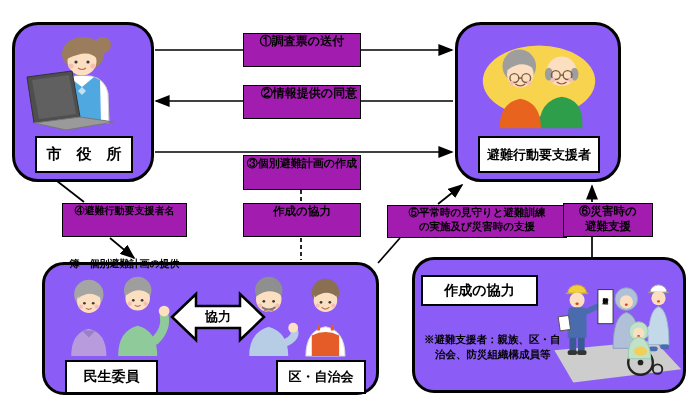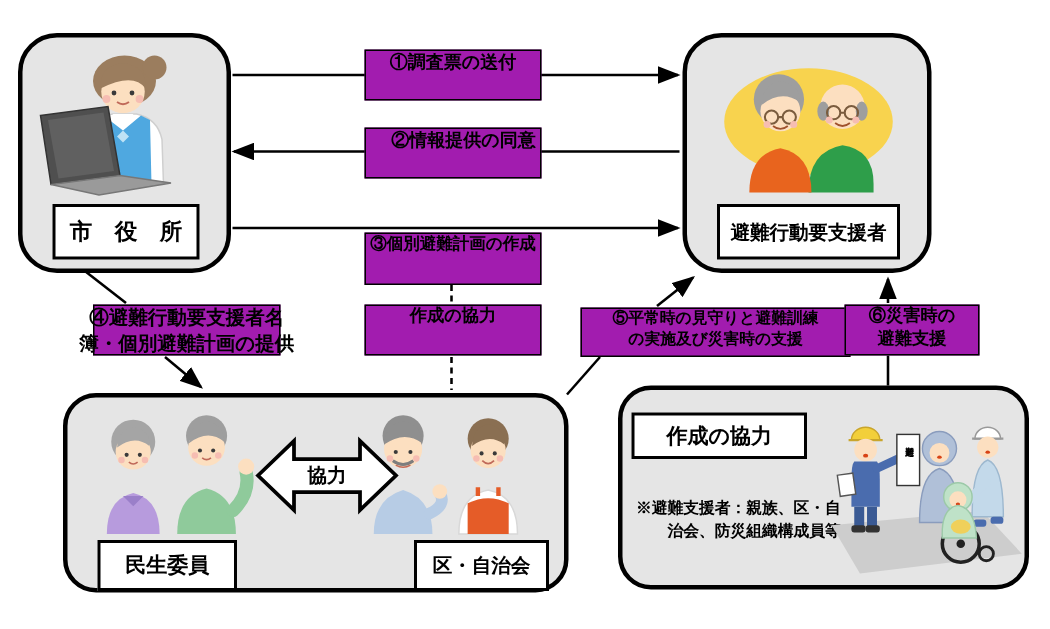--- a/index.html
+++ b/index.html
@@ -1,21 +1,21 @@
 <!DOCTYPE html>
 <html><head>
 <meta charset="utf-8">
 <style>
   html,body{margin:0;padding:0;background:#fff;}
   #canvas{
     position:relative;width:700px;height:419px;background:#fff;overflow:hidden;
     font-family:"Liberation Sans",sans-serif;color:#000;
   }
   .node{
-    position:absolute;background:#e5e5e5;border:3px solid #000;border-radius:26px;
+    position:absolute;background:#8b5cf6;border:3px solid #000;border-radius:26px;
     box-sizing:border-box;
   }
   .name-box{
     position:absolute;background:#fff;border:2px solid #000;box-sizing:border-box;
     display:flex;align-items:center;justify-content:center;
     font-weight:700;white-space:nowrap;
   }
   .flow-label{
     position:absolute;background:#a21caf;border:1.5px solid #000;box-sizing:border-box;
     display:flex;flex-direction:column;align-items:center;justify-content:flex-start;
@@ -149,21 +149,21 @@
       <span>避難行動要支援者</span>
     </div>
   </div>
 
   <div class="node" style="left:412px;top:257px;width:274px;height:136px;border-radius:22px;">
     <div class="name-box" style="left:6px;top:15px;width:117px;height:31px;font-size:14px;">
       <span>作成の協力</span>
     </div>
     <div class="note" style="left:9px;top:72px;font-size:10.5px;">
       <div>※避難支援者：親族、区・自</div>
-      <div style="padding-left:11px;text-align:right;">治会、防災組織構成員等</div>
+      <div style="padding-left:11px;">治会、防災組織構成員等</div>
     </div>
     <svg class="illus" style="left:128px;top:3px;" width="142" height="128" viewBox="0 0 150 135">
       <polygon points="12,92 118,82 146,112 32,126" fill="#cdcdcd"></polygon>
 
       <path d="M26,32 a10,9 0 0 1 20,0 Z" fill="#f2cf3a" stroke="#c9a52c"></path>
       <line x1="24" y1="32" x2="48" y2="32" stroke="#c9a52c" stroke-width="1.5"></line>
       <circle cx="36" cy="39" r="8" fill="#fcdfc0"></circle>
       <ellipse cx="36" cy="43" rx="1.8" ry="1.3" fill="#d84315"></ellipse>
       <path d="M28,47 Q26,49 26,60 L26,79 L46,79 L46,60 Q46,49 44,47 Z" fill="#4a6cae"></path>
       <path d="M44,52 L59,45" stroke="#4a6cae" stroke-width="6" stroke-linecap="round"></path>
@@ -228,21 +228,21 @@
 
   <div class="flow-label" style="left:243px;top:33px;width:118px;height:34px;font-size:12px;">
     <span>①調査票の送付</span>
   </div>
   <div class="flow-label" style="left:243px;top:85px;width:118px;height:34px;font-size:12px;padding-left:14px;">
     <span>②情報提供の同意</span>
   </div>
   <div class="flow-label" style="left:243px;top:135px;width:118px;height:35px;font-size:11px;margin-top:20px;">
     <span>③個別避難計画の作成</span>
   </div>
-  <div class="flow-label" style="left:62px;top:203px;width:125px;height:34px;font-size:13px;">
+  <div class="flow-label" style="left:62px;top:203px;width:125px;height:34px;font-size:10px;gap:40px;">
     <span>④避難行動要支援者名</span>
     <span>簿・個別避難計画の提供</span>
   </div>
   <div class="flow-label" style="left:243px;top:203px;width:118px;height:34px;font-size:11.5px;">
     <span>作成の協力</span>
   </div>
   <div class="flow-label" style="left:387px;top:205px;width:180px;height:33px;font-size:10.5px;">
     <span>⑤平常時の見守りと避難訓練</span>
     <span>の実施及び災害時の支援</span>
   </div>

